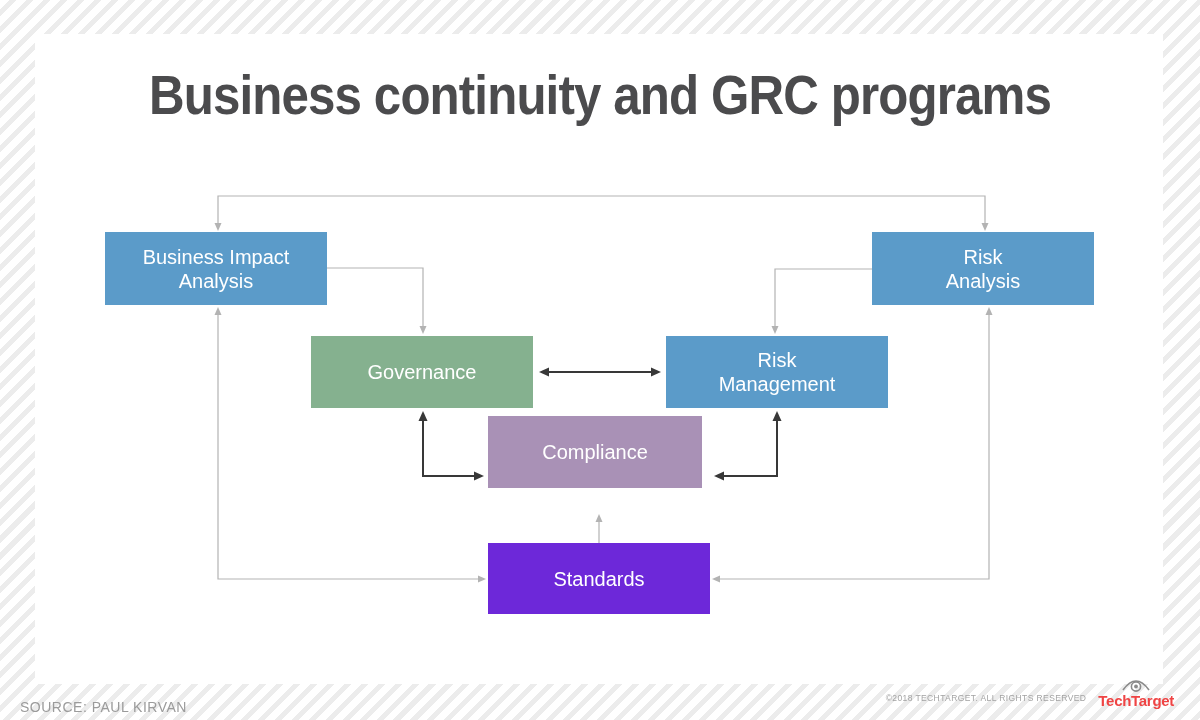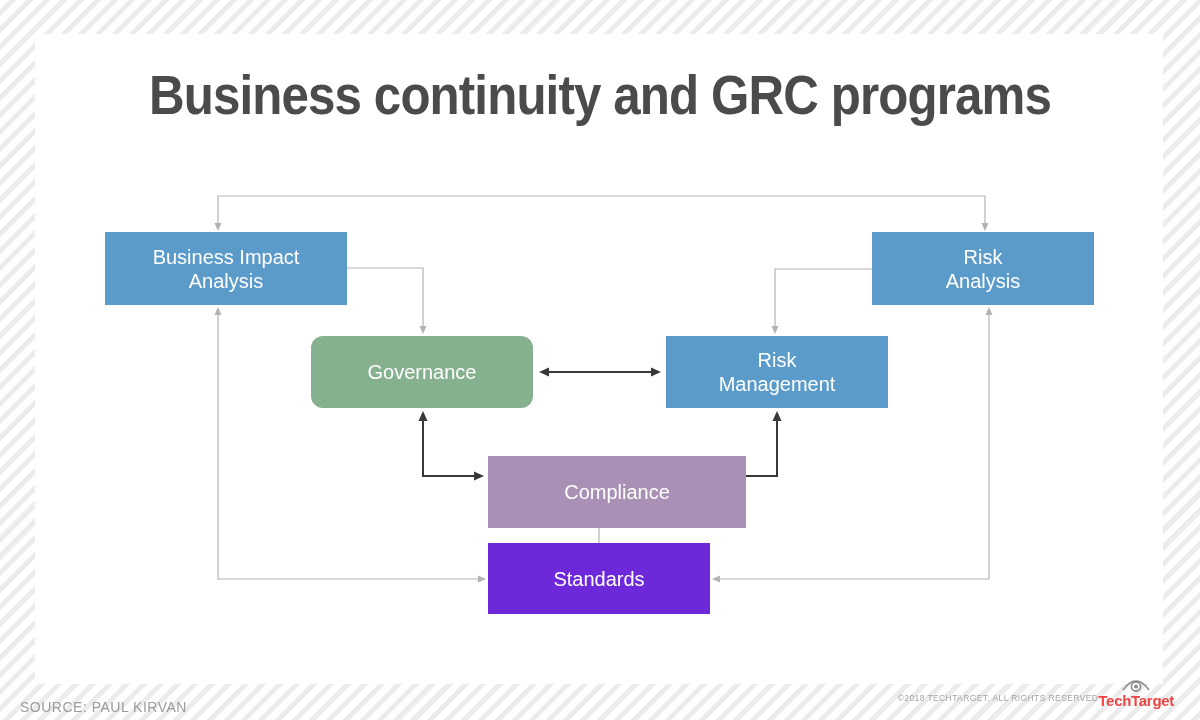--- a/index.html
+++ b/index.html
@@ -44,39 +44,39 @@
     position: absolute;
     display: flex;
     align-items: center;
     justify-content: center;
     text-align: center;
     color: #ffffff;
     font-size: 20px;
     line-height: 1.2;
     white-space: pre-line;
   }
-  .node-bia             { left: 105px; top: 232px; width: 242px; height: 73px; }
+  .node-bia             { left: 105px; top: 232px; width: 222px; height: 73px; }
   .node-risk-analysis   { left: 872px; top: 232px; width: 222px; height: 73px; }
   .node-governance      { left: 311px; top: 336px; width: 222px; height: 72px; }
   .node-risk-management { left: 666px; top: 336px; width: 222px; height: 72px; }
-  .node-compliance      { left: 488px; top: 456px; width: 258px; height: 72px; }
+  .node-compliance      { left: 488px; top: 416px; width: 214px; height: 72px; }
   .node-standards       { left: 488px; top: 543px; width: 222px; height: 71px; }
   .footer-source {
     position: absolute;
     left: 20px; top: 699px;
     font-size: 14px;
     letter-spacing: 0.5px;
     color: #9b9b9b;
   }
   .footer-right {
     position: absolute;
     right: 26px; top: 676px;
     display: flex;
     align-items: flex-end;
-    gap: 0;
+    gap: 12px;
   }
   .footer-copyright {
     font-size: 8.5px;
     letter-spacing: 0.4px;
     color: #a3a3a3;
     padding-bottom: 6px;
     white-space: nowrap;
   }
   .brand {
     display: flex;
@@ -141,21 +141,21 @@
 <div class="node node-bia" style="background-color: rgb(91, 155, 201);">
   <span>Business Impact
 Analysis</span>
 </div>
 
 <div class="node node-risk-analysis" style="background-color: rgb(91, 155, 201);">
   <span>Risk
 Analysis</span>
 </div>
 
-<div class="node node-governance" style="background-color: rgb(133, 177, 143); border-radius: 12px;">
+<div class="node node-governance" style="background-color: rgb(133, 177, 143);">
   <span>Governance</span>
 </div>
 
 <div class="node node-risk-management" style="background-color: rgb(91, 155, 201);">
   <span>Risk
 Management</span>
 </div>
 
 <div class="node node-compliance" style="background-color: rgb(169, 145, 182);">
   <span>Compliance</span>

